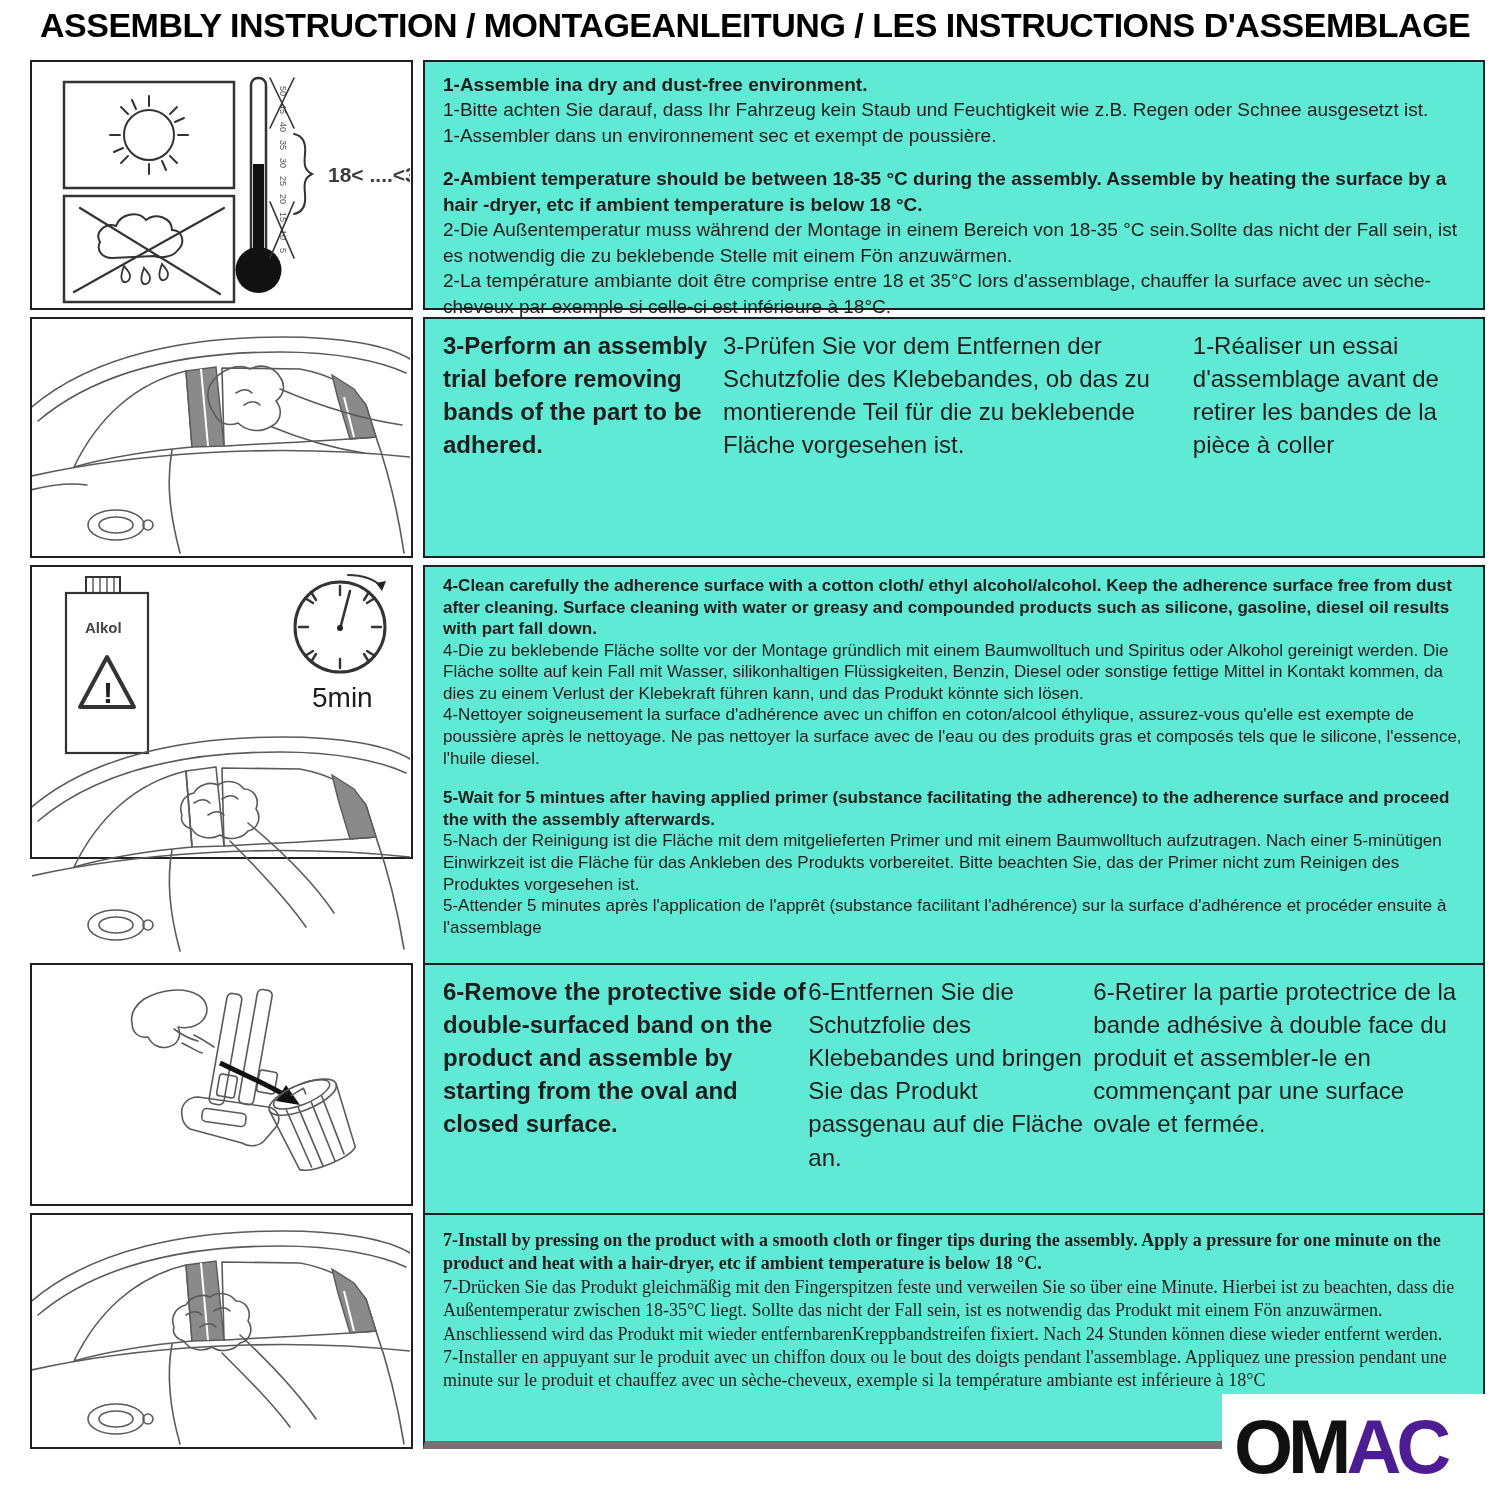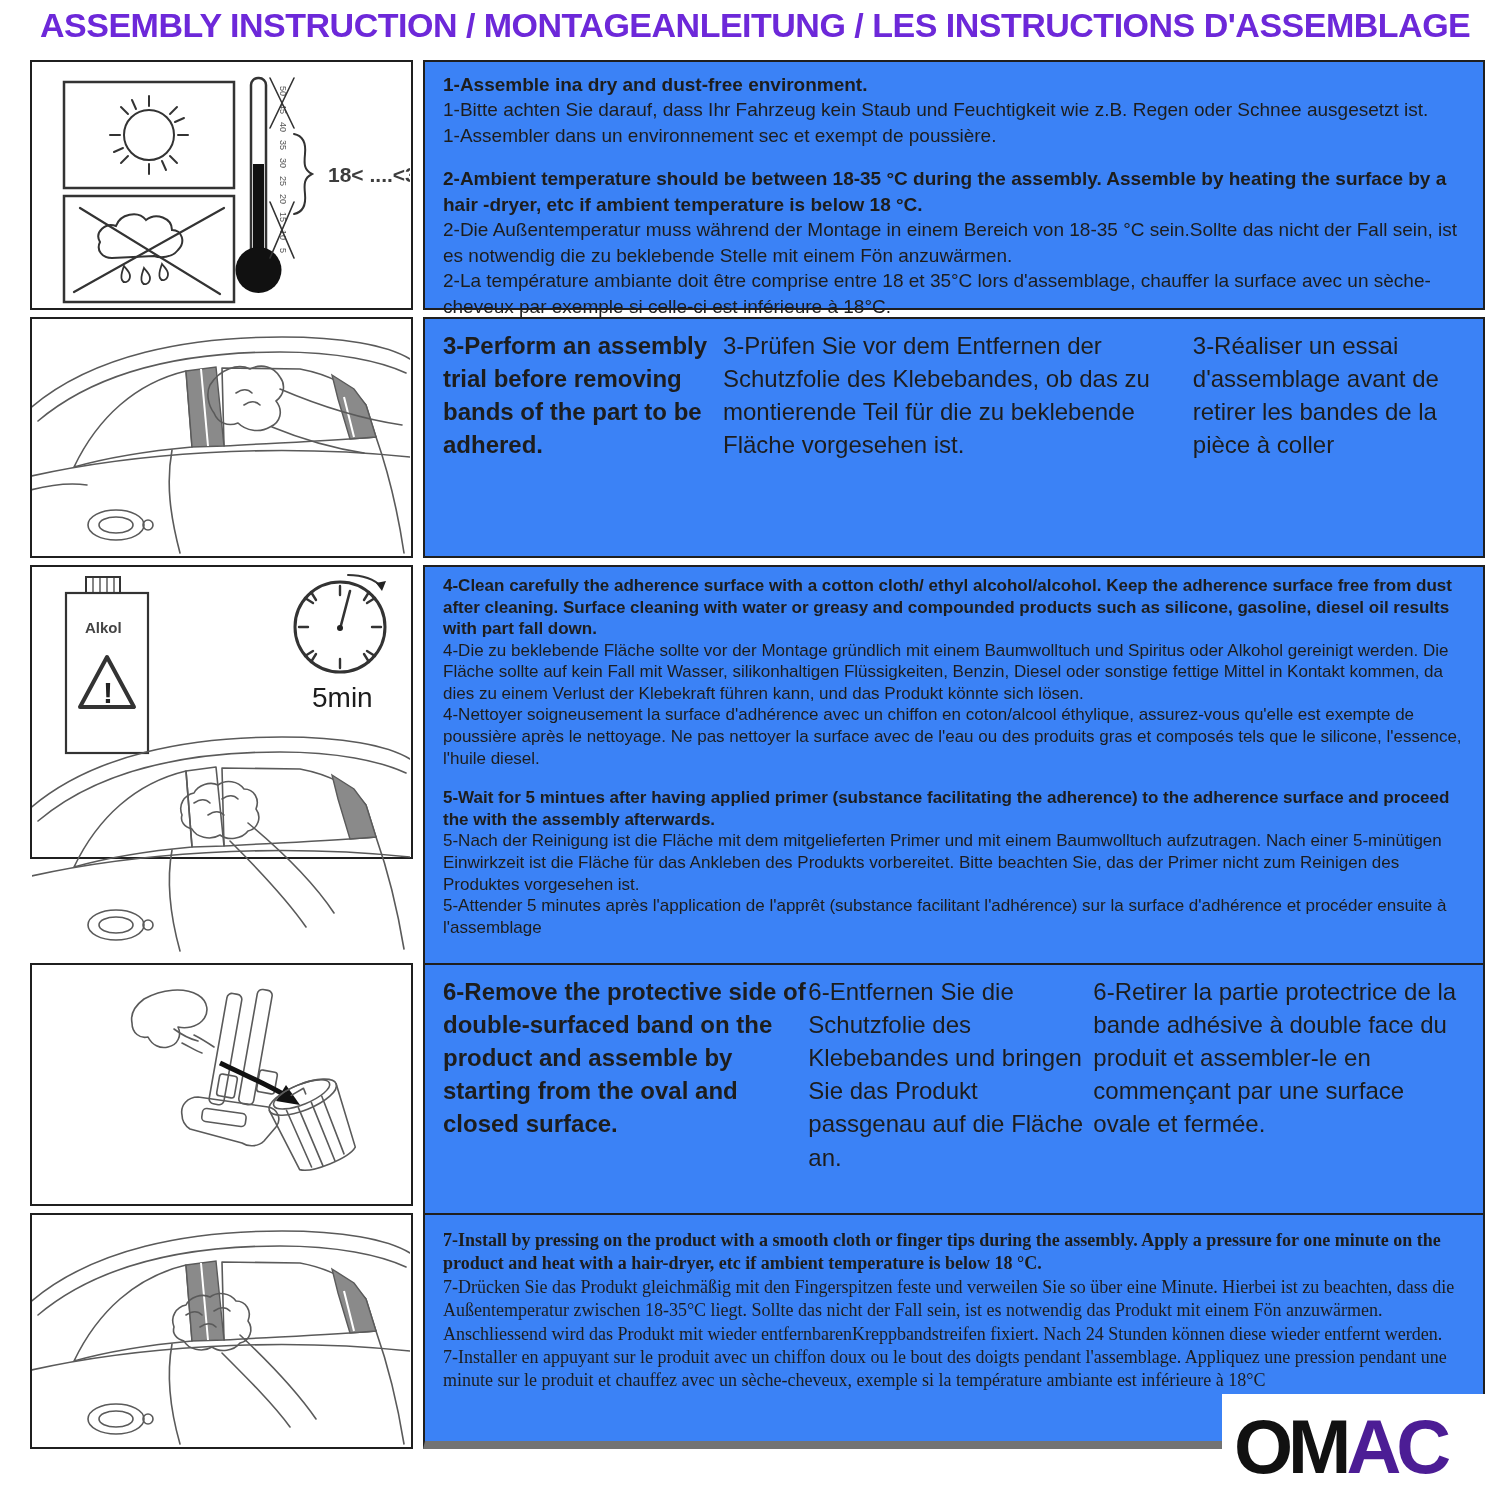--- a/index.html
+++ b/index.html
@@ -1,23 +1,23 @@
 <!DOCTYPE html>
 <html><head>
 <meta charset="utf-8">
 <style>
   html,body{margin:0;padding:0;}
   body{width:1500px;height:1500px;position:relative;background:#fff;
        font-family:"Liberation Sans",sans-serif;color:#1d1d1d;overflow:hidden;}
   .page-title{position:absolute;left:40px;top:6px;width:1450px;
-       font-size:34px;font-weight:bold;letter-spacing:-0.5px;color:#6d28d9;white-space:nowrap;}
+       font-size:34px;font-weight:bold;letter-spacing:-0.5px;color:#000000;white-space:nowrap;}
   .figbox{position:absolute;left:30px;width:383px;border:2.5px solid #1f1f1f;
        background:#fff;box-sizing:border-box;}
   .textbox{position:absolute;left:423px;width:1062px;border:2.5px solid #1f1f1f;
-       box-sizing:border-box;padding:10px 18px;background:#3b82f6;}
+       box-sizing:border-box;padding:10px 18px;background:#5eead4;}
   p{margin:0;}
   .b{font-weight:bold;}
   .sp{margin-top:18px;}
   .t-small{font-size:19px;line-height:1.34;}
   .t-mid{font-size:17px;line-height:1.27;padding-top:8px;}
   .t-big{font-size:24px;line-height:1.38;display:flex;flex-direction:row;justify-content:center;}
   .t-last{font-size:18px;line-height:1.3;padding-top:14px;}
   .thick-bottom{border-bottom:8px solid #737373;font-family:Liberation Serif, serif;}
   .sketch{stroke:#5a5a5a;stroke-width:1.6;fill:none;stroke-linecap:round;stroke-linejoin:round;}
   .ink{stroke:#333;fill:none;stroke-linecap:round;}
@@ -123,21 +123,21 @@
       <path d="M 204 74 C 210 70 216 70 220 74"></path>
       <path d="M 212 86 C 218 82 224 82 228 86"></path>
       <path d="M 248 70 C 290 88 330 100 370 106"></path>
       <path d="M 240 108 C 274 122 306 130 332 134"></path>
     </g>
   </svg>
 </div>
 <div class="textbox t-big" style="top:317px;height:241px;">
   <p class="b">3-Perform an assembly trial before removing bands of the part to be adhered.</p>
   <p>3-Prüfen Sie vor dem Entfernen der Schutzfolie des Klebebandes, ob das zu montierende Teil für die zu beklebende Fläche vorgesehen ist.</p>
-  <p>3-Réaliser un essai d'assemblage avant de retirer les bandes de la pièce à coller</p>
+  <p>1-Réaliser un essai d'assemblage avant de retirer les bandes de la pièce à coller</p>
 </div>
 
 <div class="figbox" style="top:565px;height:294px;">
   <svg width="378" height="386" viewBox="0 0 378 386">
     <g>
       <rect x="54" y="10" width="34" height="16" class="ink" stroke-width="2"></rect>
       <line x1="61" y1="10" x2="61" y2="26" class="ink" stroke-width="1.2"></line>
       <line x1="68" y1="10" x2="68" y2="26" class="ink" stroke-width="1.2"></line>
       <line x1="75" y1="10" x2="75" y2="26" class="ink" stroke-width="1.2"></line>
       <line x1="82" y1="10" x2="82" y2="26" class="ink" stroke-width="1.2"></line>

